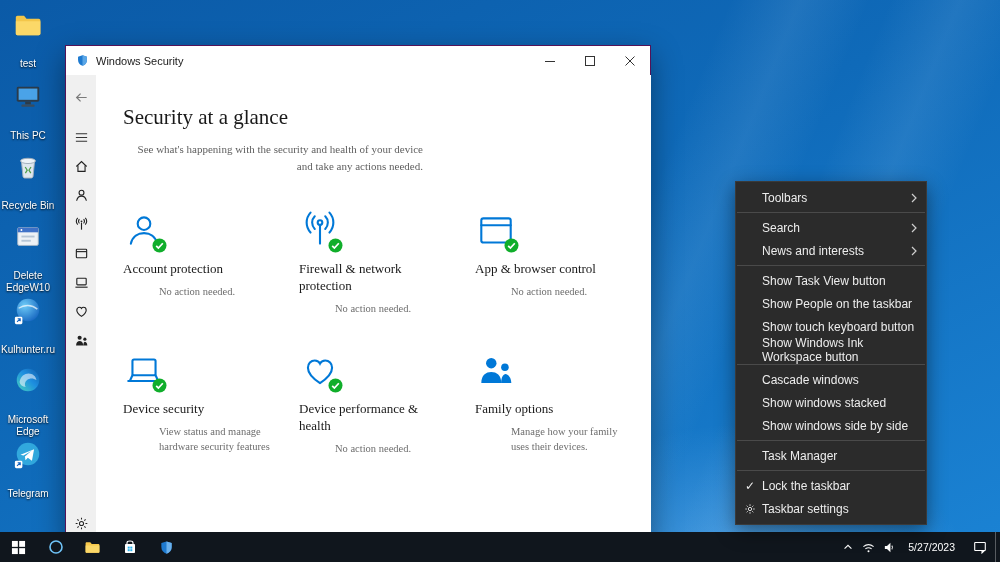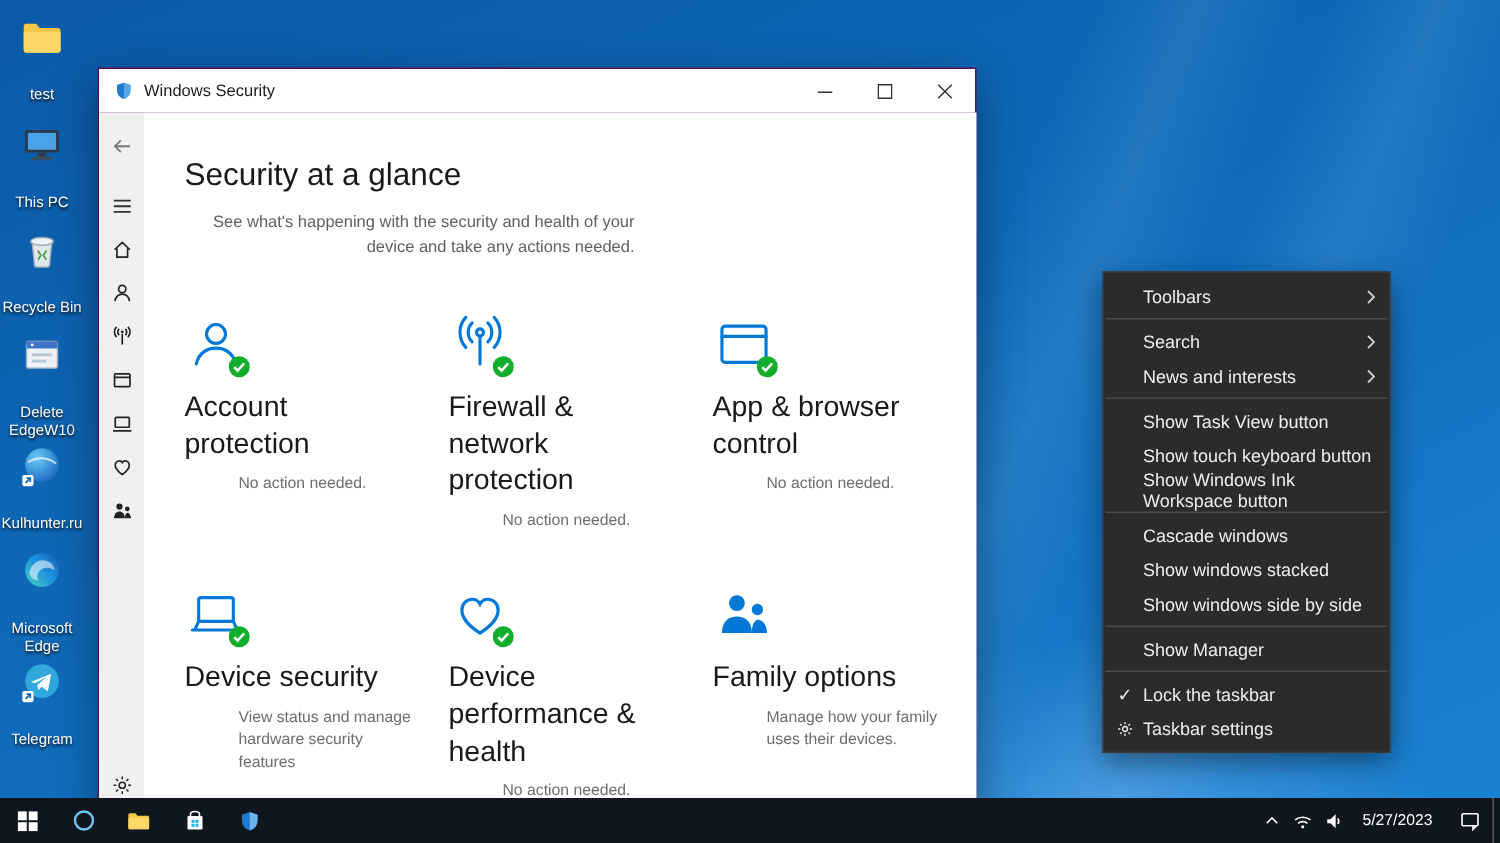--- a/index.html
+++ b/index.html
@@ -20,36 +20,36 @@
                 text-shadow:0 1px 2px rgba(0,0,0,.9); }
 
   
   #win { position:absolute; left:65px; top:45px; width:586px; height:499px; background:#701a75;
          box-shadow:0 10px 28px rgba(0,0,0,.4); border:1px solid rgba(0,0,0,.25); display:flex; flex-direction:column; z-index:20; }
   .titlebar { height:29px; display:flex; align-items:center; background:#fff; flex:0 0 auto; }
   .tb-icon { margin-left:10px; display:flex; }
   .title { font-size:11px; color:#1a1a1a; margin-left:7px; }
   .caps { margin-left:auto; display:flex; height:100%; }
   .cap { width:40px; height:100%; display:flex; align-items:center; justify-content:center; }
-  .win-body { flex:1; display:flex; min-height:0; }
+  .win-body { flex:1; display:flex; min-height:0;font-family:Liberation Serif, serif; }
   .rail { width:30px; background:#f0f0f0; display:flex; flex-direction:column; align-items:center; padding:8px 0 8px; flex:0 0 auto; }
   .railbtn { display:flex; align-items:center; justify-content:center; width:24px; height:24px; }
   .rail .back { margin-top:2px; }
   .rail .burger { margin-top:16px; }
   .rail .nav { margin-top:5px; }
   .rail .nav:first-of-type { margin-top:16px; }
   .rail .spacer { flex:1; }
   .content { flex:1; padding:30px 0 0 27px; background:#fff; }
   h1 { font-size:21px; font-weight:400; color:#191919; }
   .subhead { margin-top:11px; font-size:11px; color:#5f5f5f; width:300px; line-height:1.5;text-align:right; }
   .grid { margin-top:36px; display:grid; grid-template-columns:176px 176px 176px; row-gap:34px; }
   .tile { cursor:pointer; }
   .ticon { position:relative; width:42px; height:42px; }
   .badge { position:absolute; right:-2px; bottom:-1px; width:15px; height:15px; display:flex; }
-  .ttitle { margin-top:9px; font-size:19px; color:#191919; line-height:1.3; max-width:152px; }
+  .ttitle { margin-top:9px; font-size:13px; color:#191919; line-height:1.3; max-width:152px; }
   .tsub { margin-top:6px; font-size:10.5px; color:#6d6d6d; line-height:1.45; max-width:152px;padding-left:36px; }
 
   
   #menu { position:absolute; left:735px; top:181px; width:192px; background:#2b2b2b; padding:4px 0;
           box-shadow:0 6px 18px rgba(0,0,0,.45); border:1px solid #3a3a3a; z-index:60; }
   .mi { position:relative; height:23px; display:flex; align-items:center; padding-left:26px; font-size:12px; color:#ededed; cursor:default; }
   .mi .sub-arrow { position:absolute; right:9px; display:flex; }
   .mi .pre { position:absolute; left:6px; width:16px; display:flex; justify-content:center; align-items:center; color:#ededed; font-size:12px; }
   .sep { height:1px; background:#4a4a4a; margin:3px 1px; }
 
@@ -391,38 +391,41 @@
         <svg width="6" height="10" viewBox="0 0 6 10" fill="none" stroke="#cfcfcf" stroke-width="1.2">
           <path d="M1 1l4 4-4 4"></path>
         </svg>
       </span>
   </div>
   <div class="sep"></div>
   <div class="mi">
     <span>Show Task View button</span>
   </div>
   <div class="mi">
+    <span>Show People on the taskbar</span>
+  </div>
+  <div class="mi">
     <span>Show touch keyboard button</span>
   </div>
   <div class="mi">
     <span>Show Windows Ink Workspace button</span>
   </div>
   <div class="sep"></div>
   <div class="mi">
     <span>Cascade windows</span>
   </div>
   <div class="mi">
     <span>Show windows stacked</span>
   </div>
   <div class="mi">
     <span>Show windows side by side</span>
   </div>
   <div class="sep"></div>
   <div class="mi">
-    <span>Show Manager</span>
+    <span>Task Manager</span>
   </div>
   <div class="sep"></div>
   <div class="mi">
     <span class="pre">✓</span>
     <span>Lock the taskbar</span>
   </div>
   <div class="mi">
     <span class="pre">
       <svg width="12" height="12" viewBox="0 0 16 16" fill="none" stroke="#ededed" stroke-width="1.2">
           <circle cx="8" cy="8" r="2.2"></circle>

